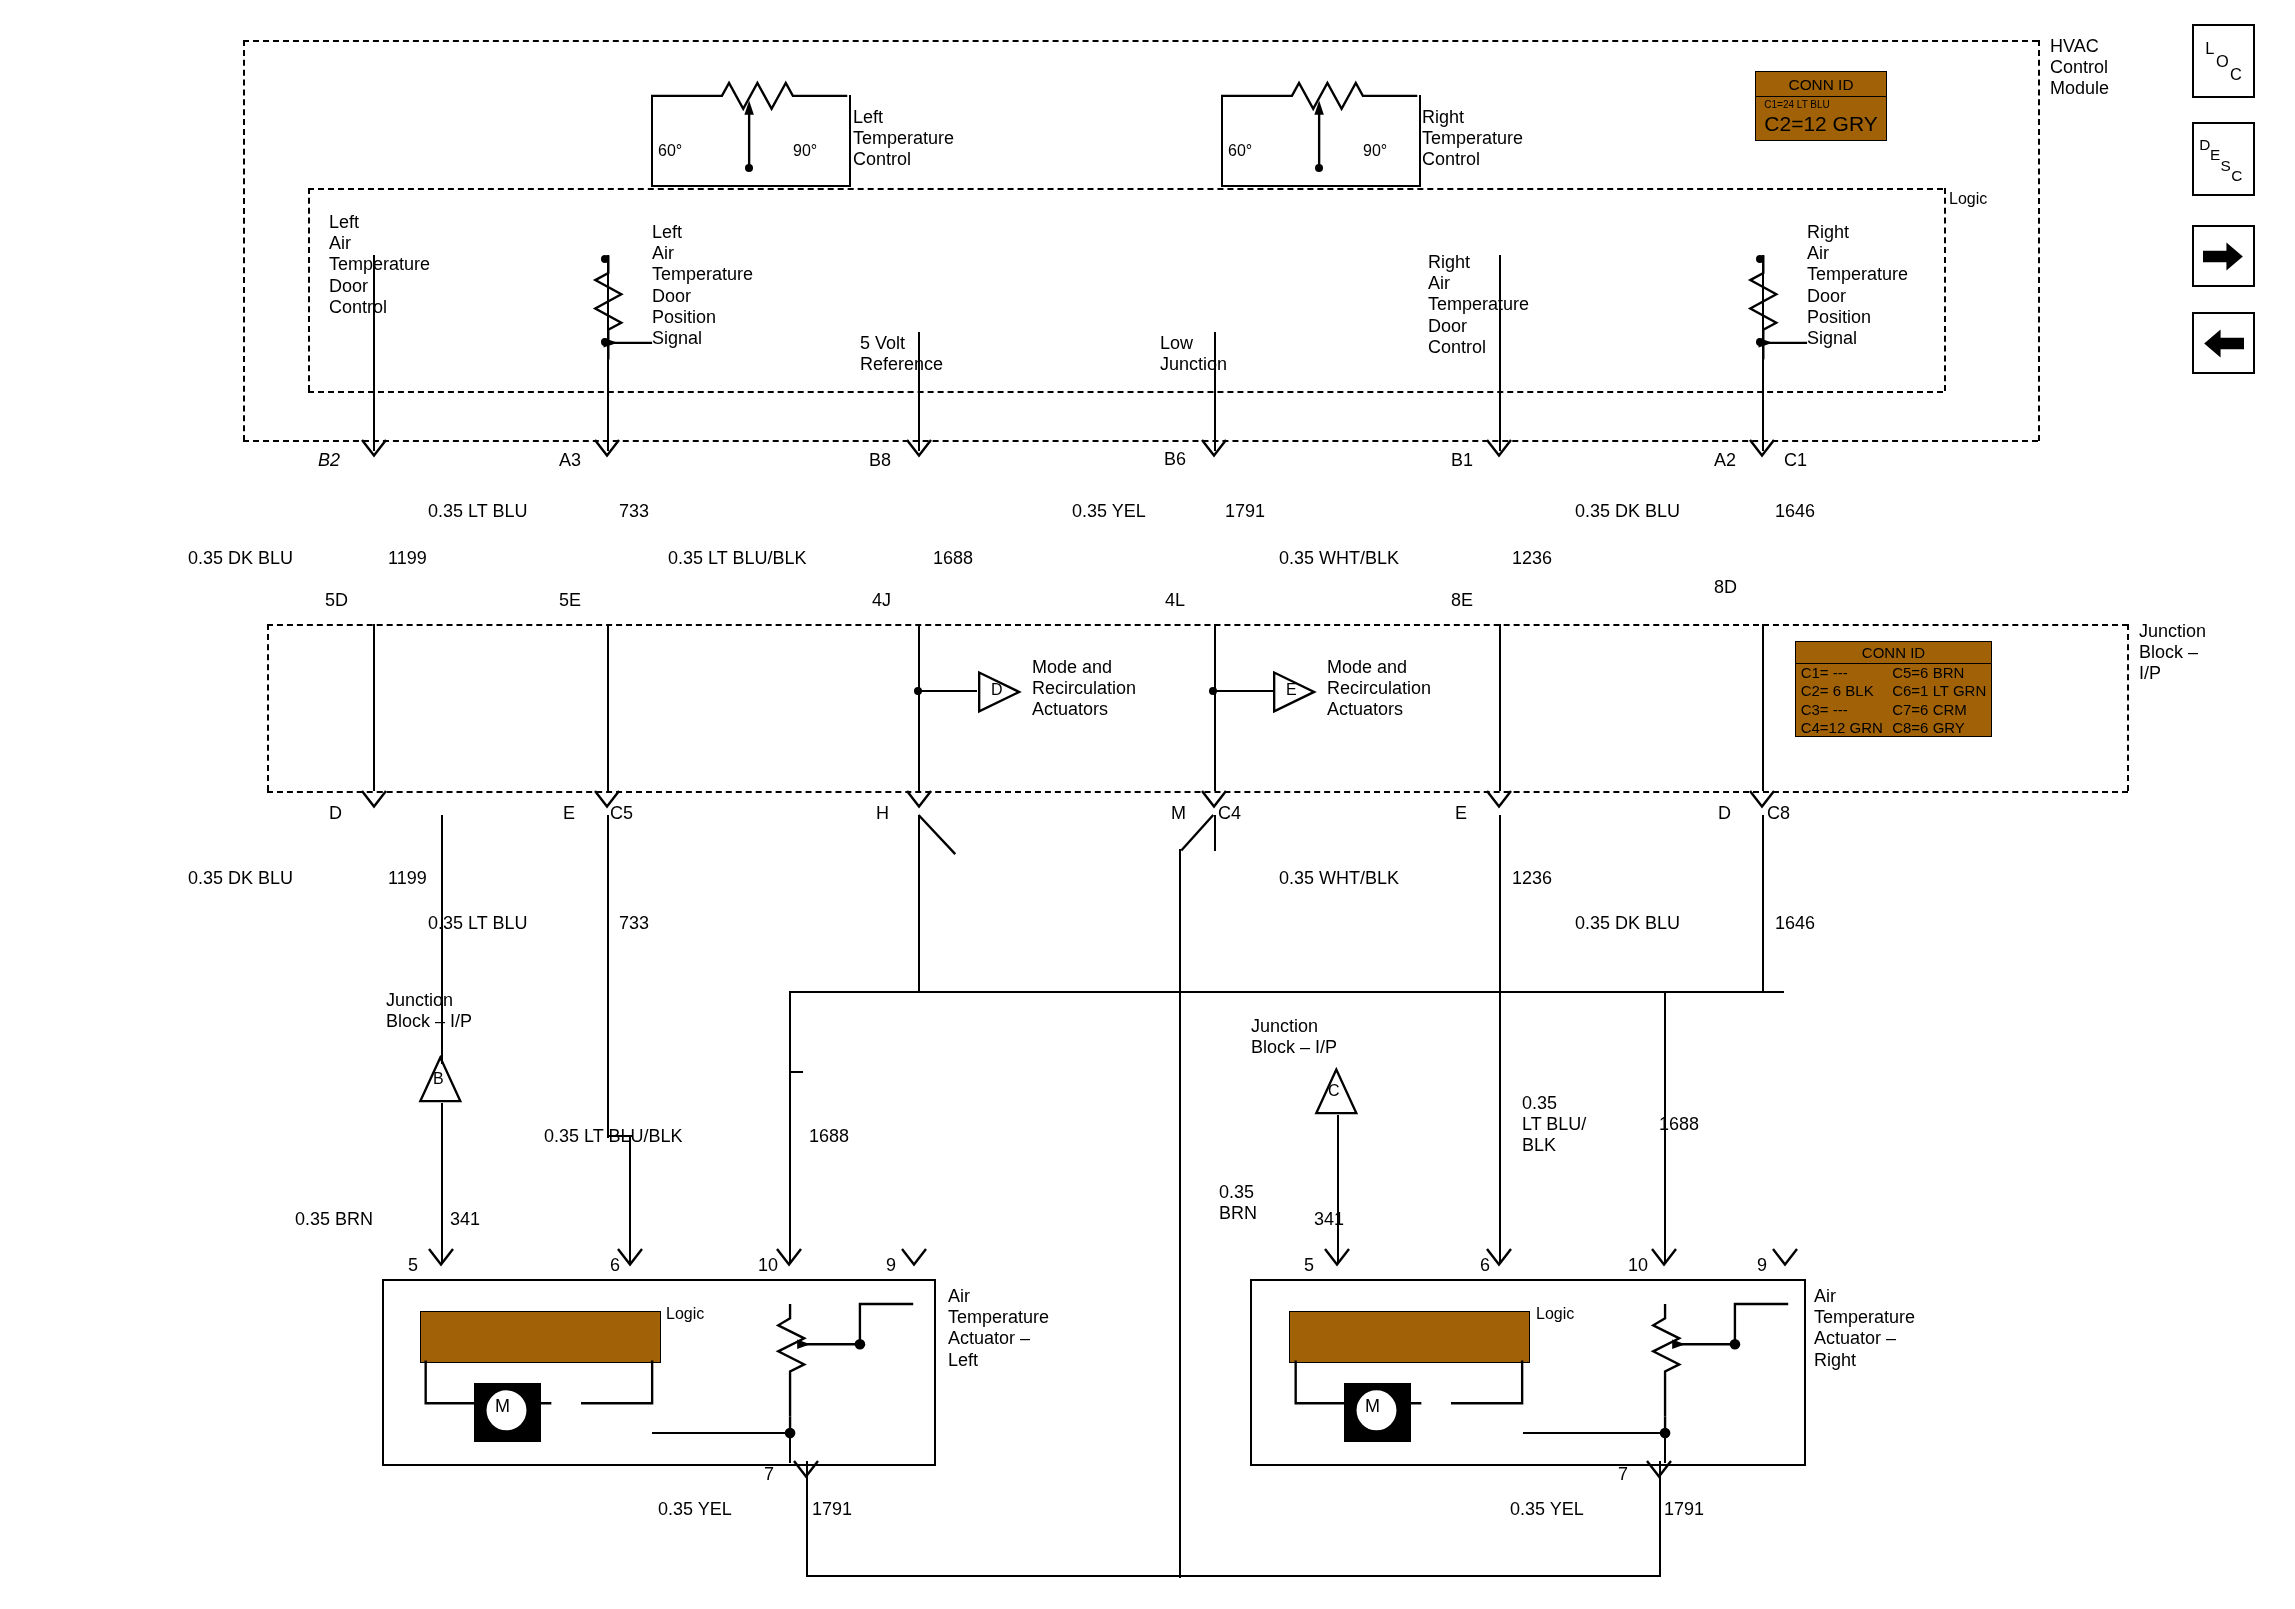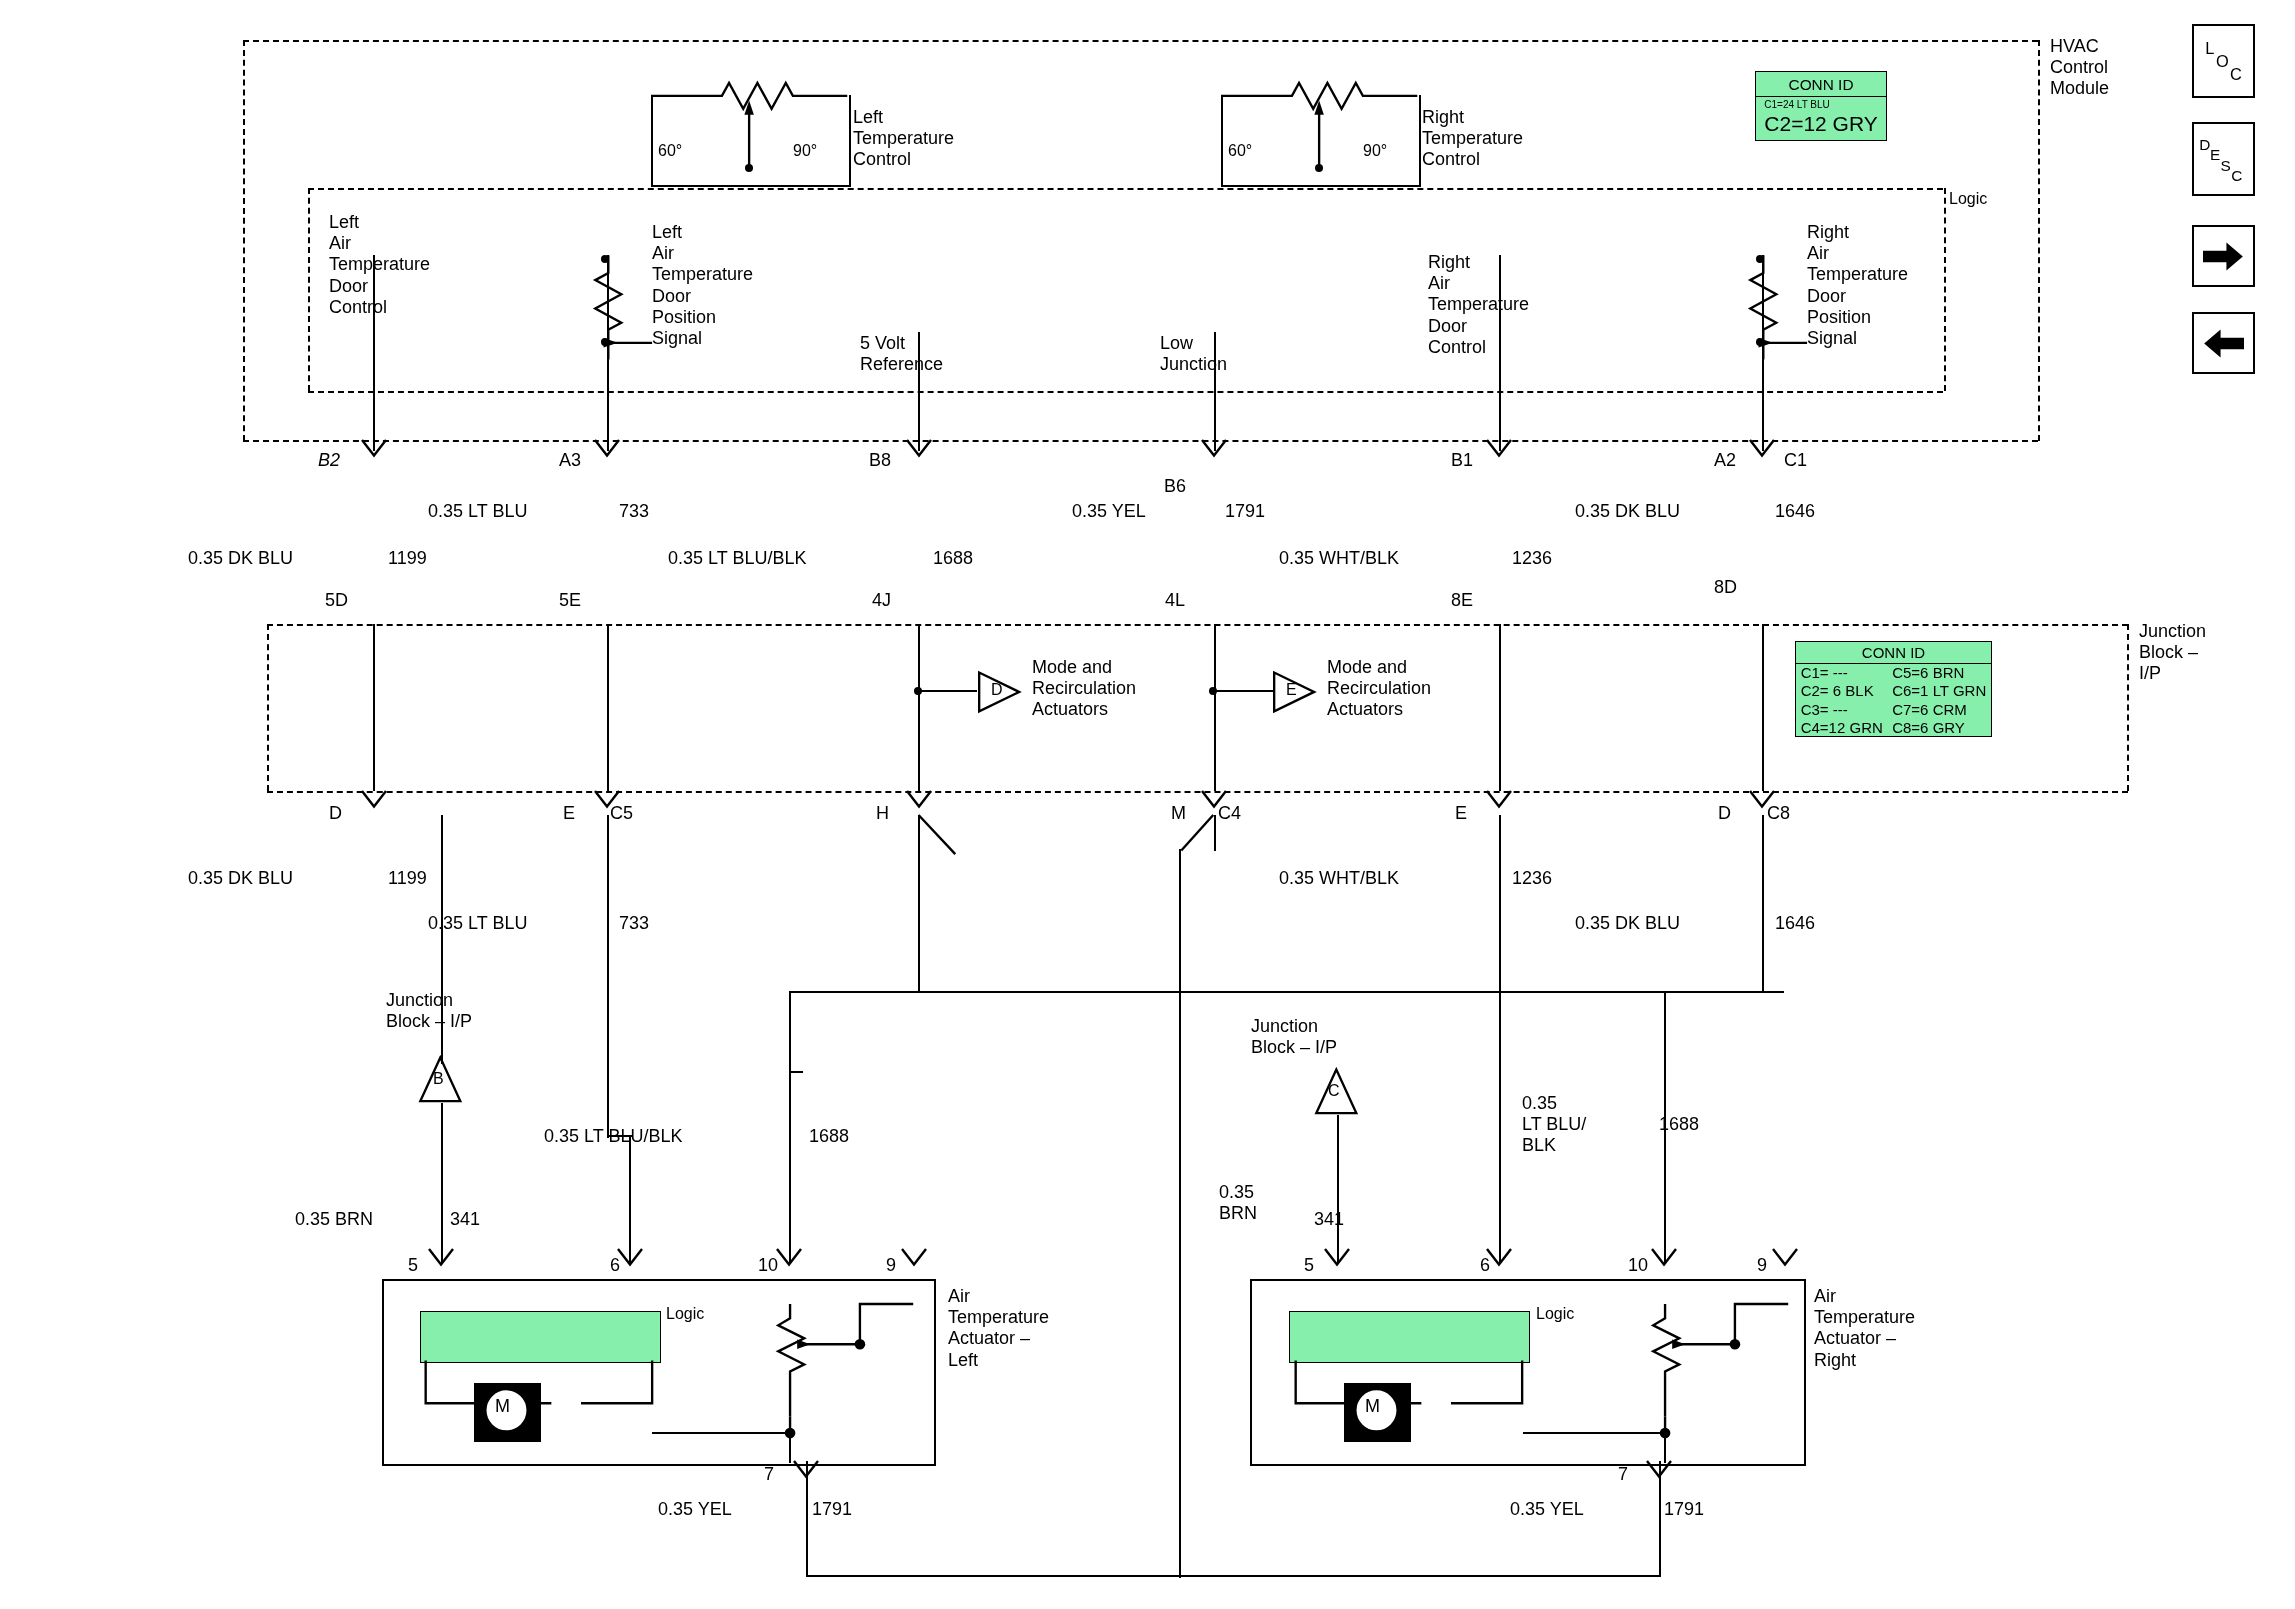--- a/index.html
+++ b/index.html
@@ -6,21 +6,21 @@
   body{font-family:"Liberation Sans", sans-serif;}
   #root{position:relative;width:2295px;height:1610px;background:#fff;overflow:hidden;}
   .lbl{position:absolute;color:#000;font-size:18px;line-height:1.18;white-space:pre;}
   .lbl.sm{font-size:16px;}
   .lbl.xs{font-size:14.2px;}
   .hline{position:absolute;background:#000;height:2.4px;}
   .vline{position:absolute;background:#000;width:2.4px;}
   .dashh{position:absolute;height:0;border-top:2.4px dashed #000;}
   .dashv{position:absolute;width:0;border-left:2.4px dashed #000;}
   .box{position:absolute;border:2.4px solid #000;background:#fff;}
-  .boxthin{position:absolute;border:1.8px solid #000;background:#86efac;}
+  .boxthin{position:absolute;border:1.8px solid #000;background:#a16207;}
   .dot{position:absolute;width:8.3px;height:8.3px;background:#000;border-radius:50%;}
   .navbtn{position:absolute;border:2.4px solid #000;background:#fff;display:flex;align-items:center;justify-content:center;}
   svg{display:block;overflow:visible;}
   .tbl{border-collapse:collapse;font-size:15px;}
   .tbl td{padding:0.6px 4.7px;white-space:nowrap;}
 </style>
 </head>
 <body>
 
 <div id="root">
@@ -142,21 +142,21 @@
   <svg style="position:absolute;left:1481px;top:440px;width:36px;height:24px;" viewBox="0 0 60 40" width="36" height="24">
       <polyline points="10,0 30,26 50,0" fill="none" stroke="#000" stroke-width="4"></polyline>
     </svg>
   <svg style="position:absolute;left:1744px;top:440px;width:36px;height:24px;" viewBox="0 0 60 40" width="36" height="24">
       <polyline points="10,0 30,26 50,0" fill="none" stroke="#000" stroke-width="4"></polyline>
     </svg>
 
   <div class="lbl" style="left:318px;top:450px;font-style:italic;">B2</div>
   <div class="lbl" style="left:559px;top:450px;">A3</div>
   <div class="lbl" style="left:869px;top:450px;">B8</div>
-  <div class="lbl" style="left:1164px;top:476px;">B6</div>
+  <div class="lbl" style="left:1164px;top:449px;">B6</div>
   <div class="lbl" style="left:1451px;top:450px;text-align:right;">B1</div>
   <div class="lbl" style="left:1714px;top:450px;">A2</div>
   <div class="lbl" style="left:1784px;top:450px;">C1</div>
 
   <div class="lbl" style="left:428px;top:501px;">0.35 LT BLU</div>
   <div class="lbl" style="left:619px;top:501px;">733</div>
 
   <div class="lbl" style="left:1072px;top:501px;">0.35 YEL</div>
   <div class="lbl" style="left:1225px;top:501px;">1791</div>
 

